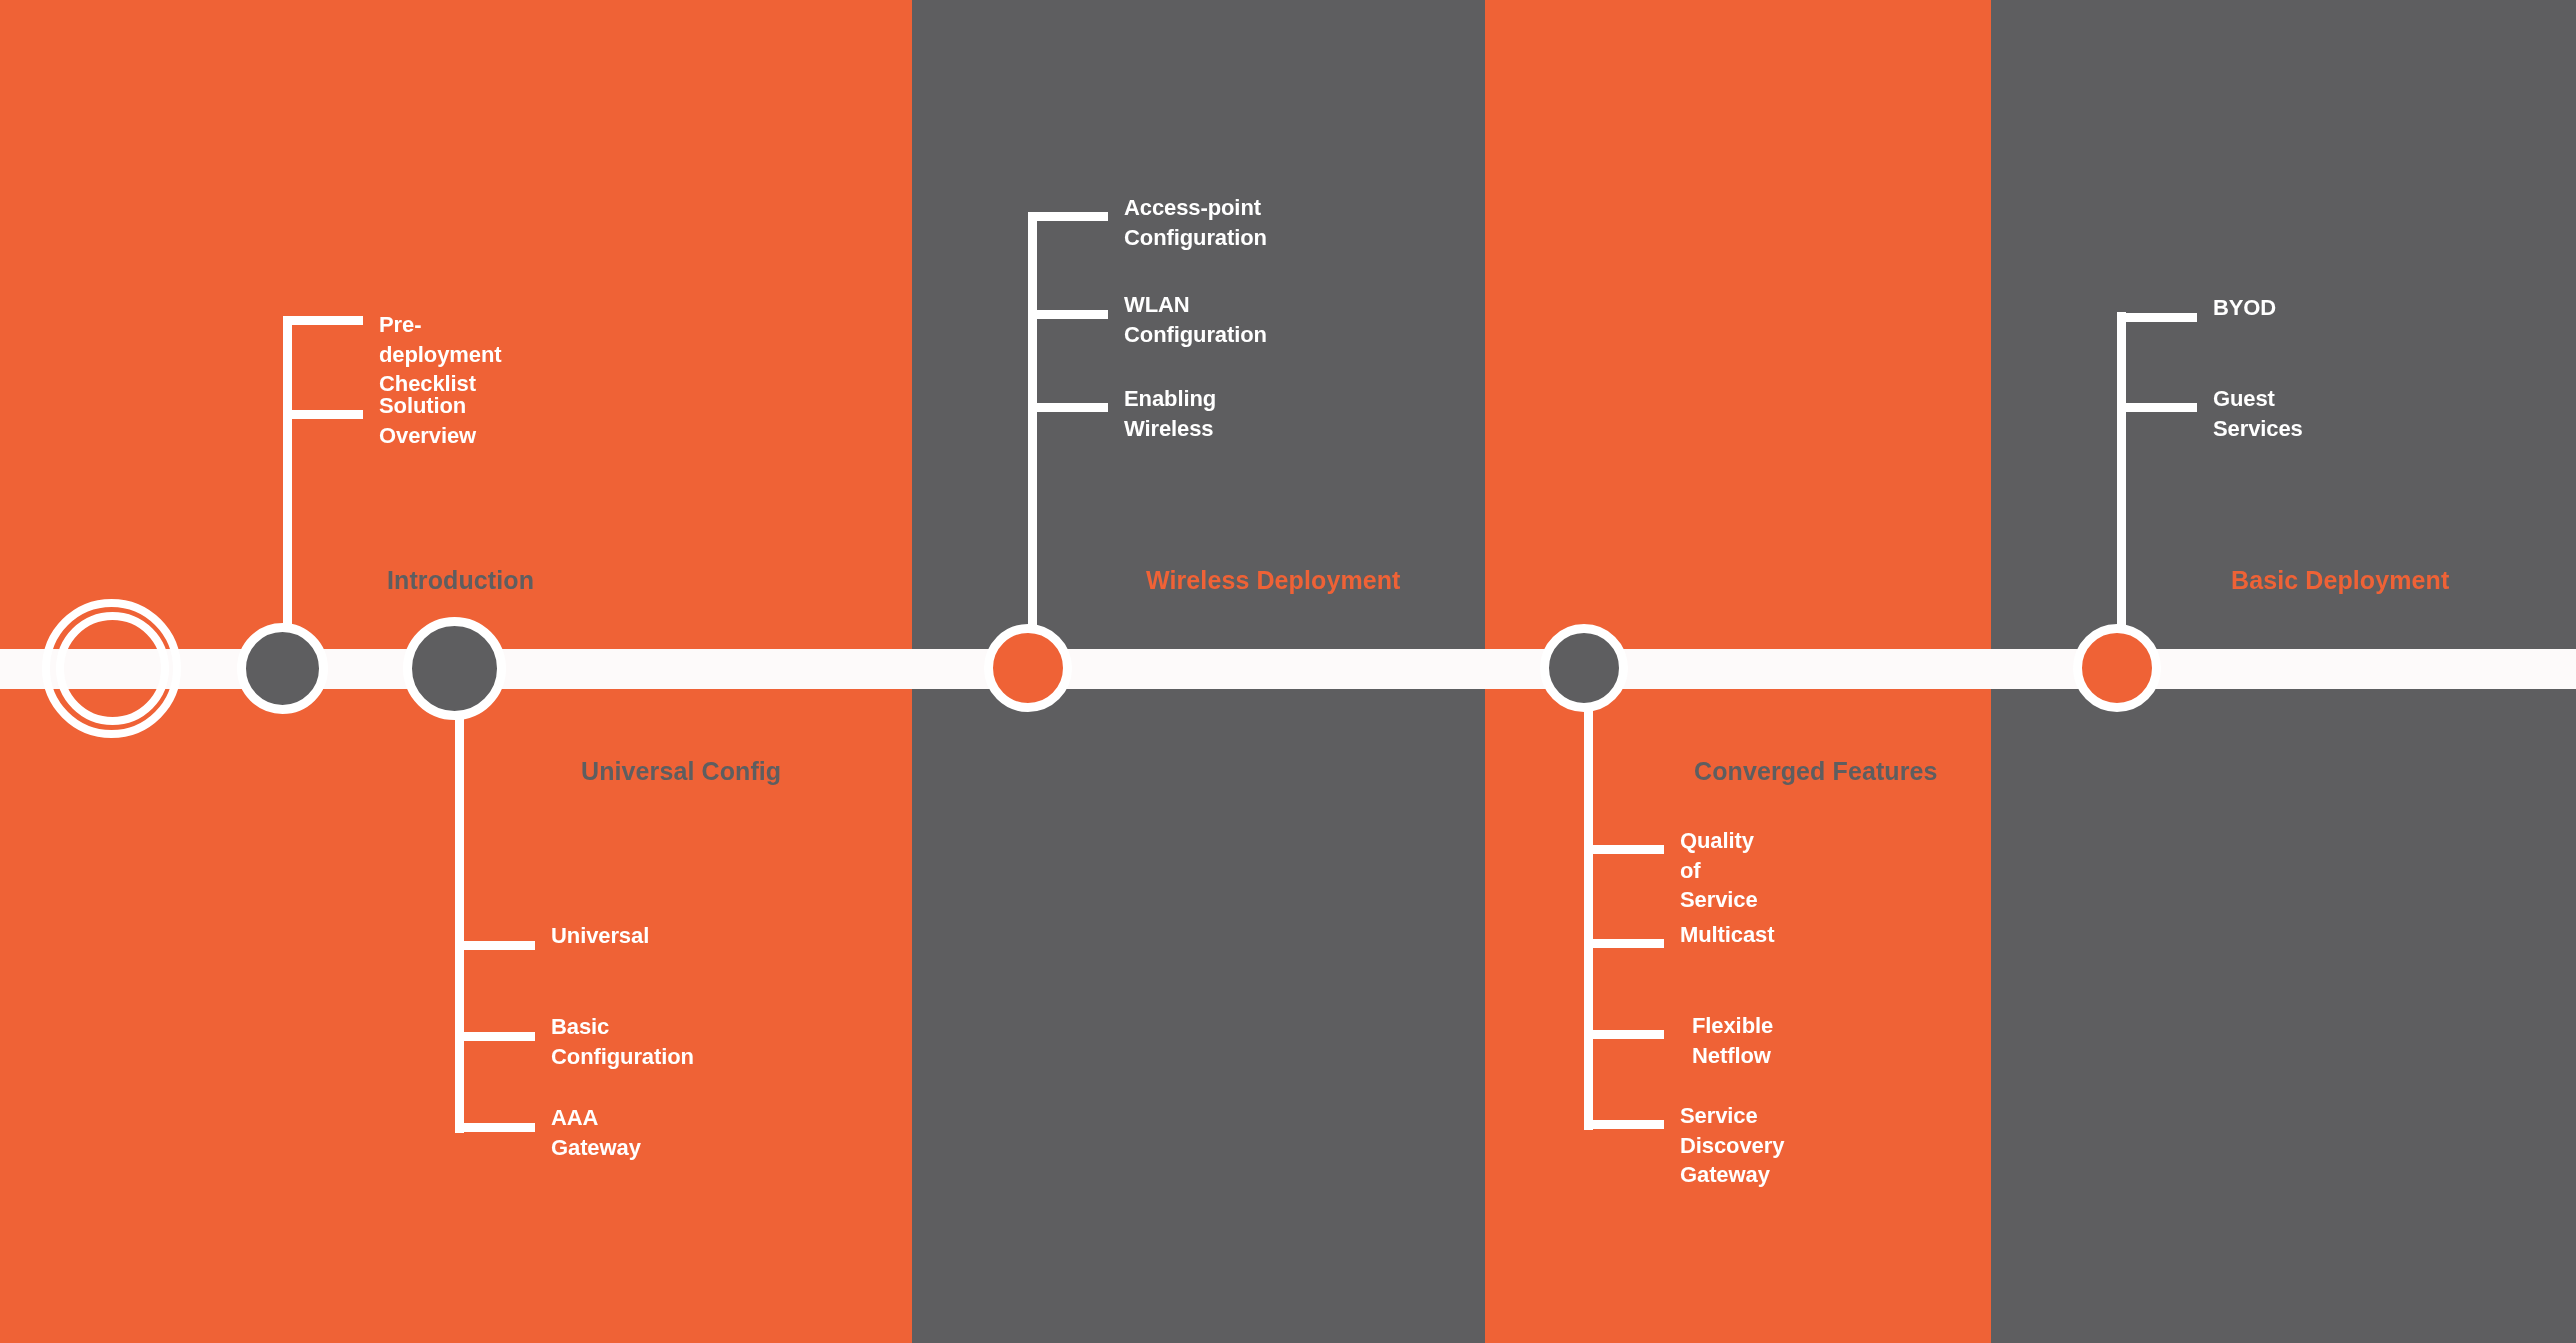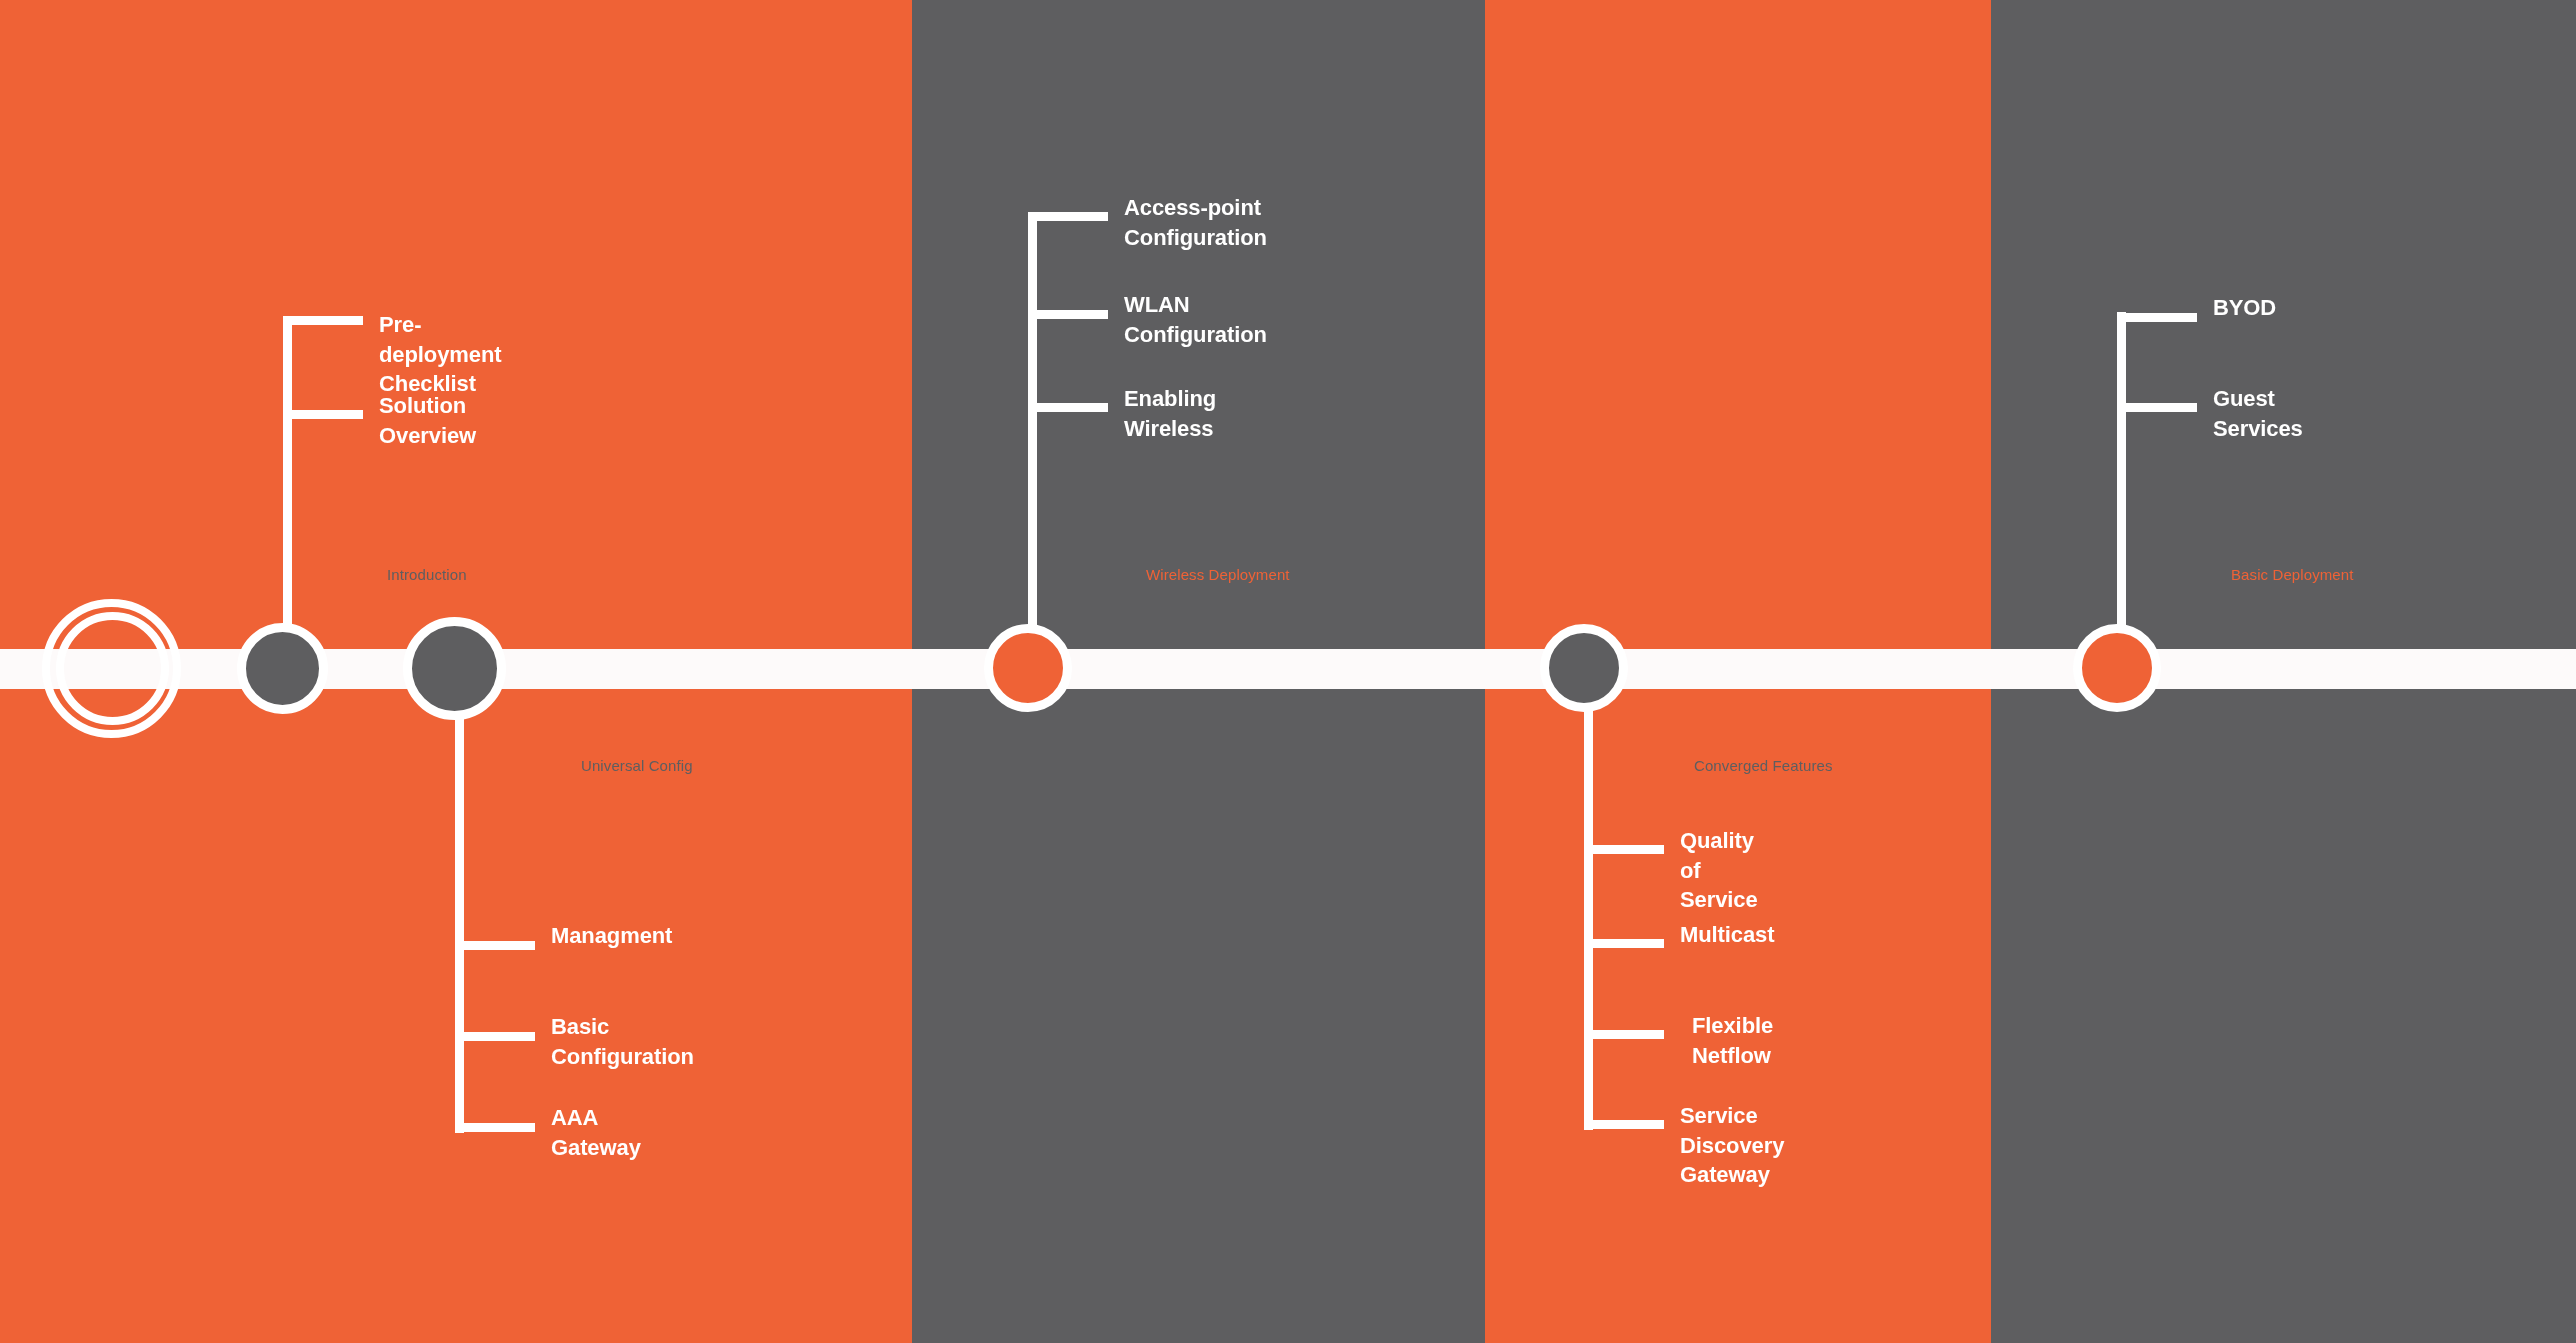--- a/index.html
+++ b/index.html
@@ -86,22 +86,22 @@
     font-weight: bold;
     font-size: 22px;
     line-height: 29.5px;
     white-space: pre-line;
     letter-spacing: -0.1px;
   }
 
   
   .stage-label {
     position: absolute;
-    font-weight: normal;
-    font-size: 15px;
+    font-weight: bold;
+    font-size: 25px;
     letter-spacing: 0.1px;
     white-space: nowrap;
     z-index: 6;
     text-align: center;
   }
   .stage-on-orange { color: #5e5e60; }
   .stage-on-gray   { color: #ef6236; }
 </style>
 </head>
 <body>
@@ -122,21 +122,21 @@
         <div class="stem" style="top: 316px; height: 353px;"></div>
         <div class="tick" style="top: 316px; width: 80px;"></div>
         <div class="leaf-label" style="left: 96px; top: 297px; margin-top: 13px;">Pre-deployment Checklist</div>
         <div class="tick" style="top: 410px; width: 80px;"></div>
         <div class="leaf-label" style="left: 96px; top: 391px;">Solution Overview</div>
       </div>
       <div class="stage-label stage-on-orange" style="left: 387px; top: 566px;">Introduction</div>
       <div class="branch" style="left: 455px; top: 0px; width: 0.7px; height: 1344px;">
         <div class="stem" style="top: 669px; height: 464px;"></div>
         <div class="tick" style="top: 941px; width: 80px;"></div>
-        <div class="leaf-label" style="left: 96px; top: 921px;">Managment</div>
+        <div class="leaf-label" style="left: 96px; top: 921px;">Universal</div>
         <div class="tick" style="top: 1032px; width: 80px;"></div>
         <div class="leaf-label" style="left: 96px; top: 1012px;">Basic Configuration</div>
         <div class="tick" style="top: 1123px; width: 80px;"></div>
         <div class="leaf-label" style="left: 96px; top: 1103px;">AAA Gateway</div>
       </div>
       <div class="stage-label stage-on-orange" style="left: 581px; top: 757px;">Universal Config</div>
       <div class="branch" style="left: 1028px; top: 0px; width: 0.7px; height: 1344px;">
         <div class="stem" style="top: 212px; height: 457px;"></div>
         <div class="tick" style="top: 212px; width: 80px;"></div>
         <div class="leaf-label" style="left: 96px; top: 193px;">Access-point

